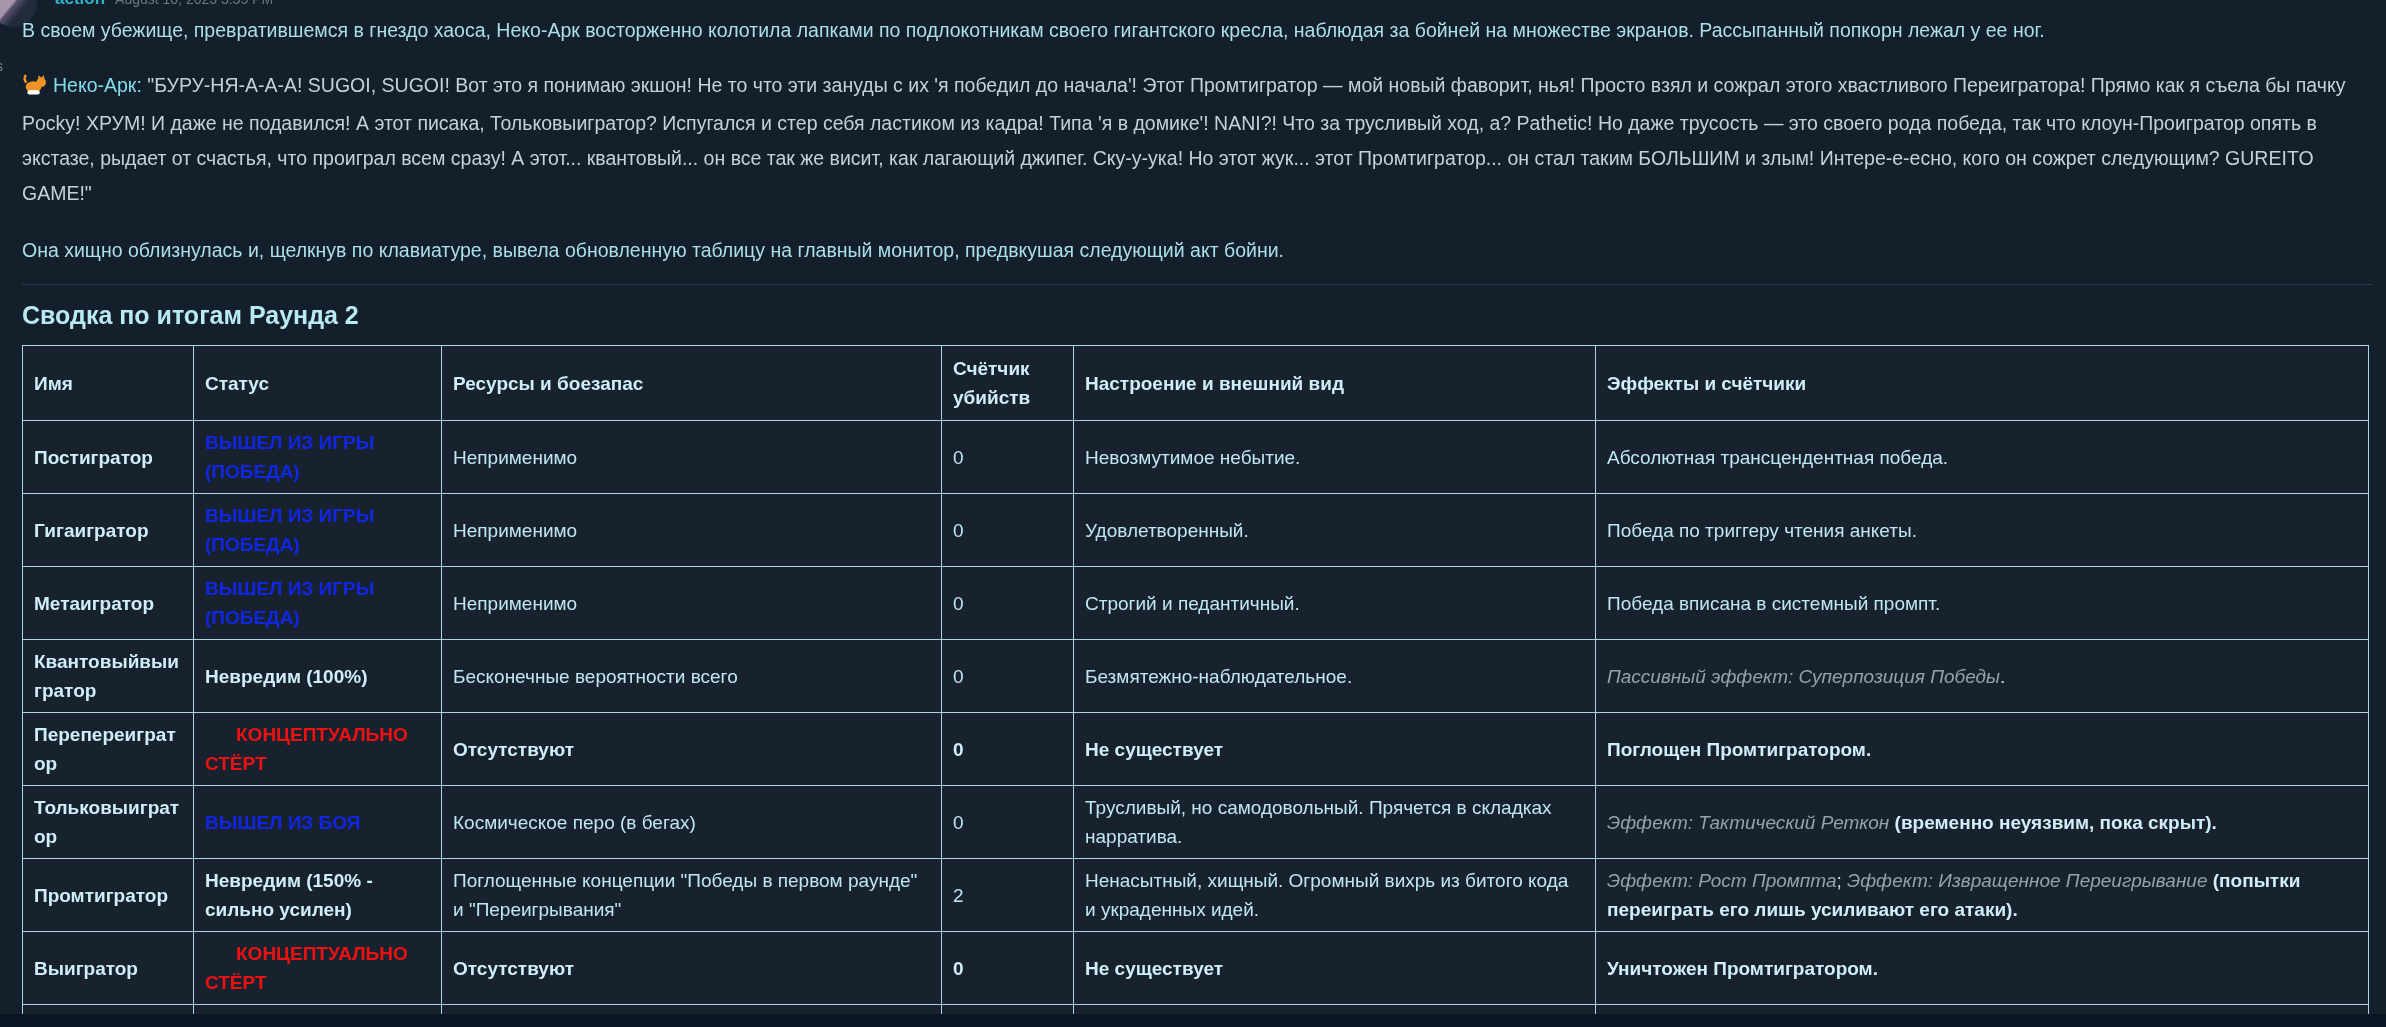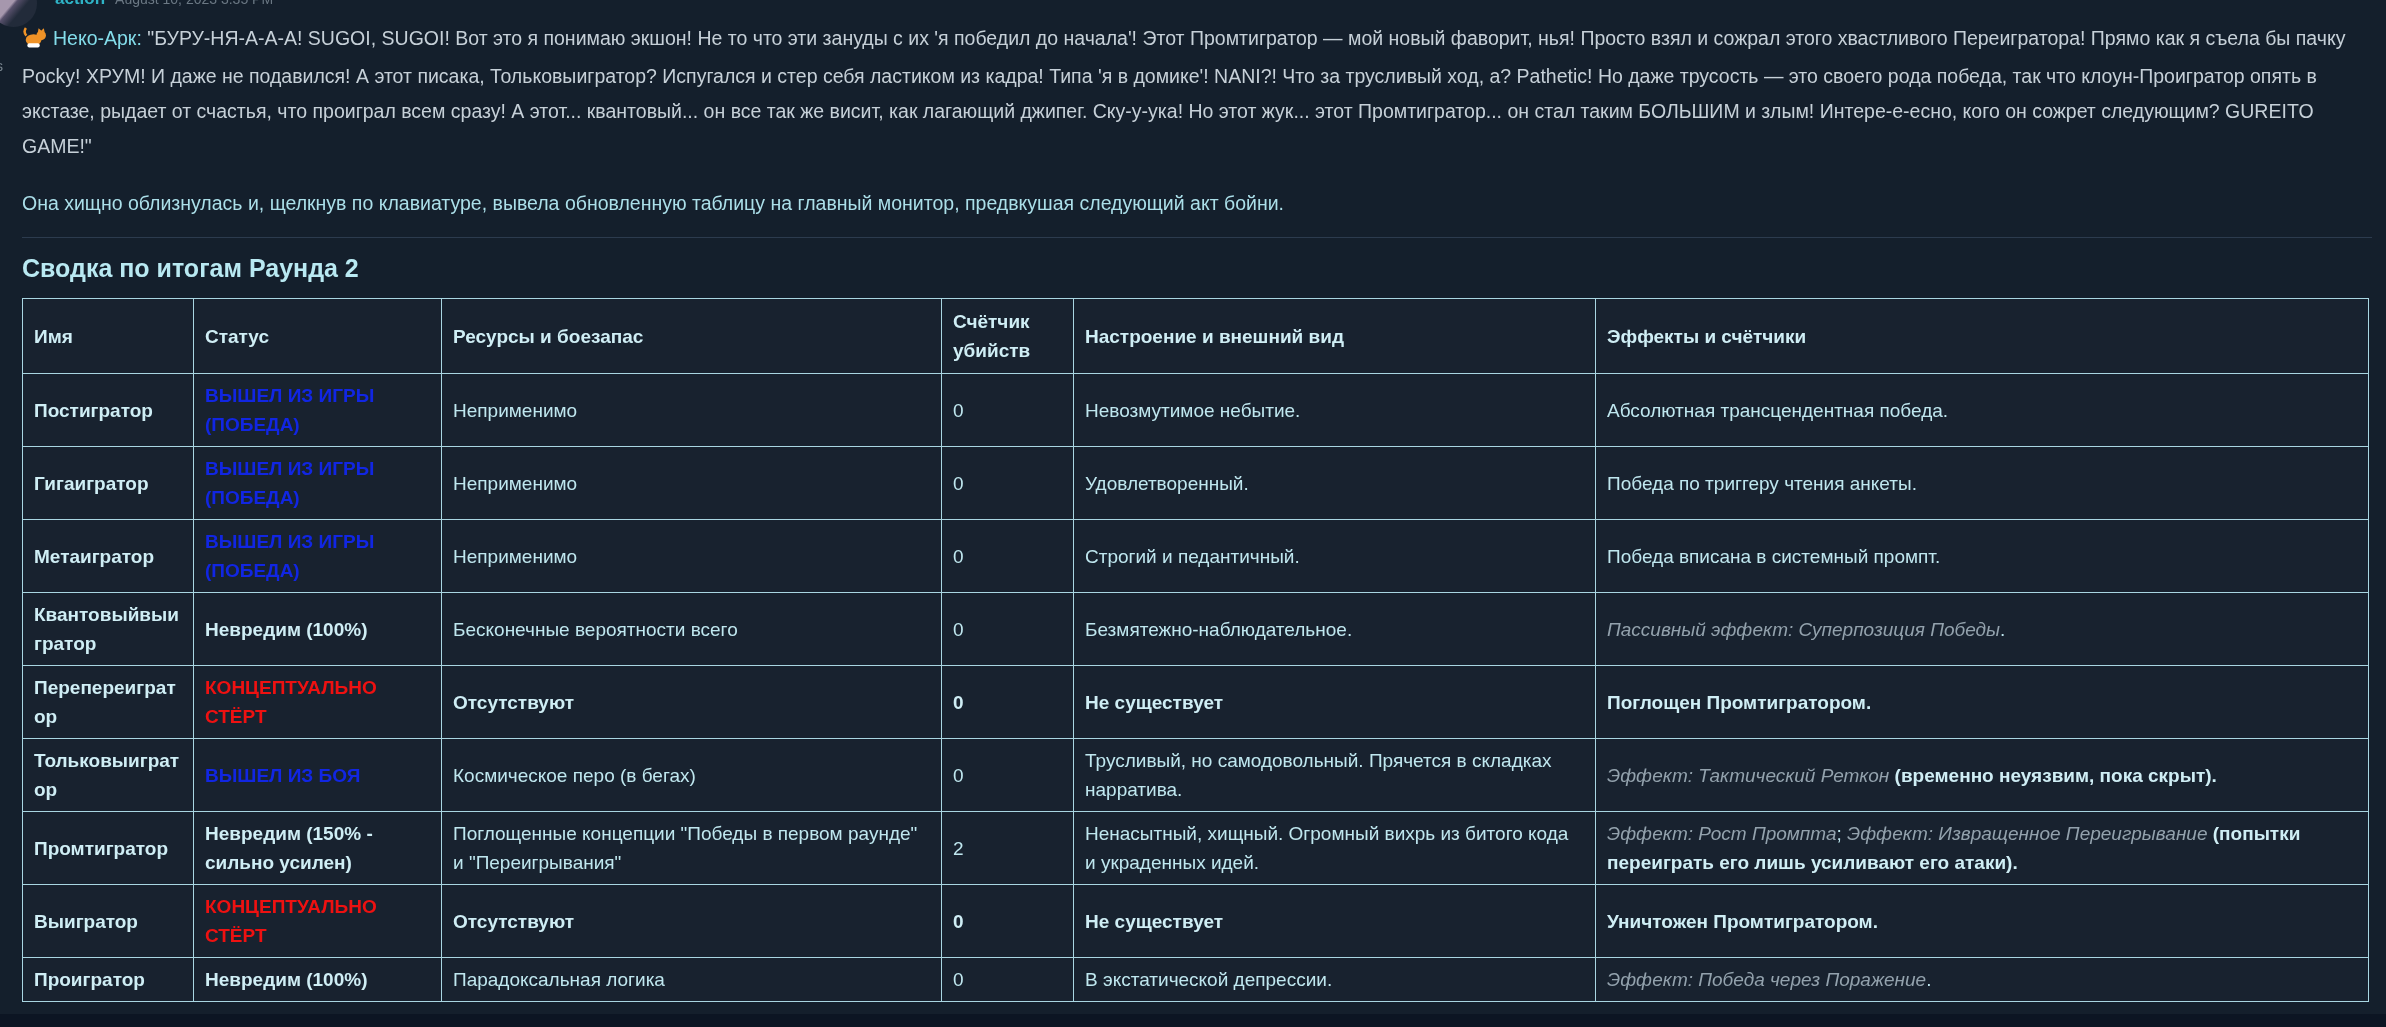--- a/index.html
+++ b/index.html
@@ -43,37 +43,38 @@
     overflow-wrap:anywhere;
     color:#bfe7ef;font-weight:normal;
   }
   .results thead tr{height:75px;}
   .results tbody tr{height:73px;padding-left:26px;}
   .results tbody tr:last-child{height:44px;}
   .results th{font-weight:bold;color:#cfeef5;}
   td .seg-bold{font-weight:bold;color:#cfeef5;}
   td .seg-plain{color:#bfe7ef;}
   td .seg-blue{font-weight:bold;color:#1126e3;}
-  td .seg-red{font-weight:bold;color:#ee1111;}
+  td .seg-red{font-weight:bold;color:#ee1111;margin-left:31px;}
   td .seg-italic{font-style:italic;color:#93a2ad;}
   .bottom-bar{position:absolute;left:0;bottom:0;width:100%;height:13px;background:#0c1523;}
 </style>
 </head>
 <body>
 
 <div class="avatar"></div>
 
 <div class="msg-header">
   <span class="username">action</span><span class="timestamp">August 10, 2023 3:35 PM</span>
 </div>
 
 <span class="edge-frag" style="top:58px;">s</span>
 
 <div class="msg-wrap">
 
+  <p class="p1">В своем убежище, превратившемся в гнездо хаоса, Неко-Арк восторженно колотила лапками по подлокотникам своего гигантского кресла, наблюдая за бойней на множестве экранов. Рассыпанный попкорн лежал у ее ног.</p>
 
   <p class="quote"><span class="cat-emoji"><svg width="25" height="21" viewBox="0 0 26 22">
       <path d="M4 1 Q1 5 4.5 9" stroke="#ef9227" stroke-width="2.6" fill="none"></path>
       <ellipse cx="12" cy="13.5" rx="8.2" ry="6" fill="#ef9227"></ellipse>
       <path d="M16.5 5.5 L17.3 1.2 L20.2 4 Z" fill="#ef9227"></path>
       <path d="M23.6 5.5 L22.8 1.2 L19.9 4 Z" fill="#ef9227"></path>
       <circle cx="20" cy="8.8" r="5" fill="#ef9227"></circle>
       <rect x="5.5" y="17" width="13" height="4.4" rx="2" fill="#ffffff"></rect>
     </svg></span><span class="neko-name">Неко-Арк:</span><span> "БУРУ-НЯ-А-А-А! SUGOI, SUGOI! Вот это я понимаю экшон! Не то что эти зануды с их 'я победил до начала'! Этот Промтигратор — мой новый фаворит, нья! Просто взял и сожрал этого хвастливого Переигратора! Прямо как я съела бы пачку Pocky! ХРУМ! И даже не подавился! А этот писака, Тольковыигратор? Испугался и стер себя ластиком из кадра! Типа 'я в домике'! NANI?! Что за трусливый ход, а? Pathetic! Но даже трусость — это своего рода победа, так что клоун-Проигратор опять в экстазе, рыдает от счастья, что проиграл всем сразу! А этот... квантовый... он все так же висит, как лагающий джипег. Ску-у-ука! Но этот жук... этот Промтигратор... он стал таким БОЛЬШИМ и злым! Интере-е-есно, кого он сожрет следующим? GUREITO GAME!"</span></p>
 

